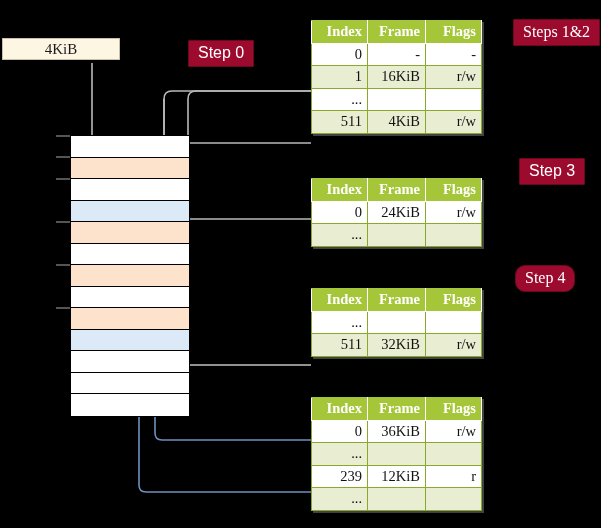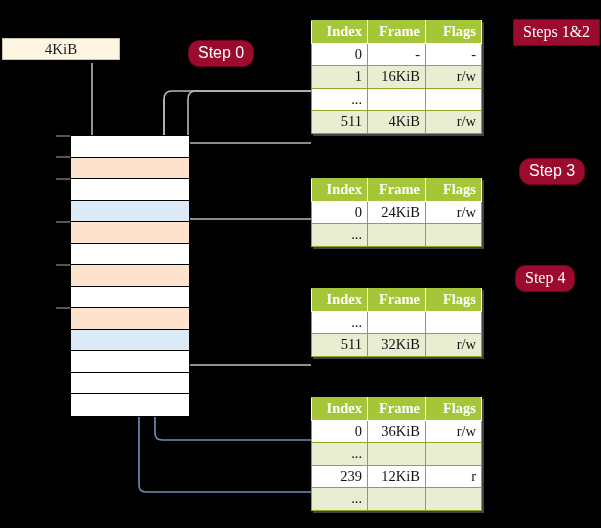--- a/index.html
+++ b/index.html
@@ -51,21 +51,20 @@
     font-size: 16px;
     line-height: 1;
     padding: 4px 9px 5px 9px;
     box-sizing: border-box;
     text-align: center;
     white-space: nowrap;
     border-radius: 1px;
   }
   .step-badge.sans {
     font-family: "Liberation Sans", "DejaVu Sans", sans-serif;
-    border-radius: 11px;
   }
 
   
   #memcol {
     position: absolute;
     left: 70px;
     top: 135px;
     width: 120px;
     border: 1.5px solid #000;
     box-sizing: border-box;

